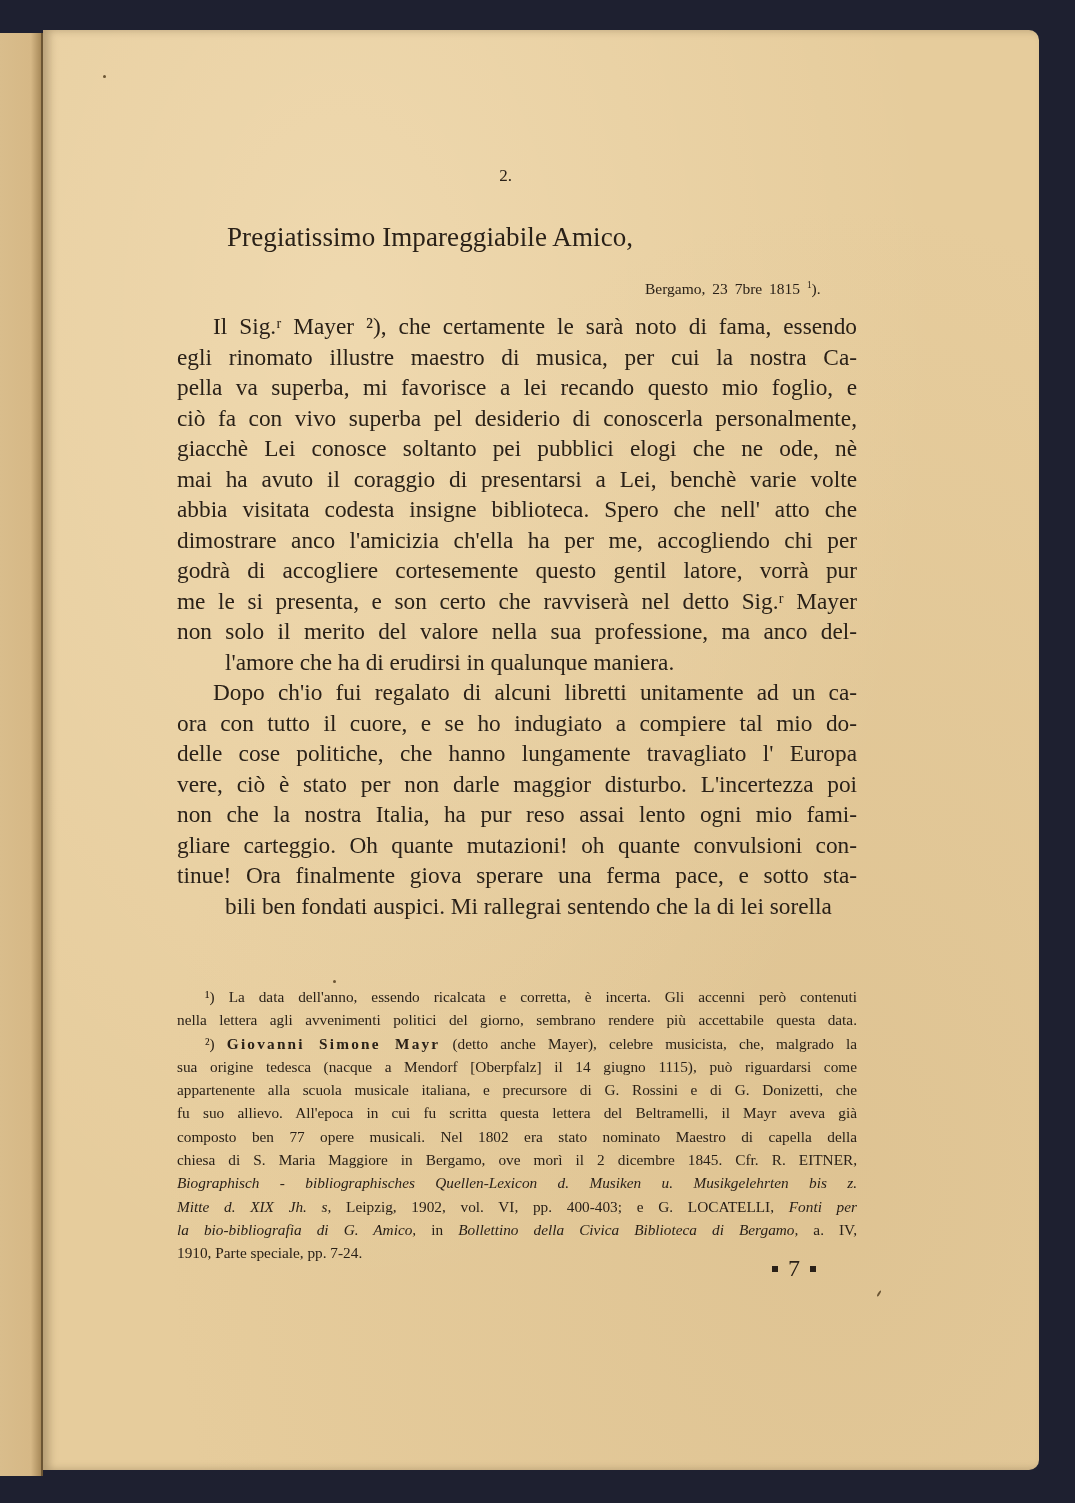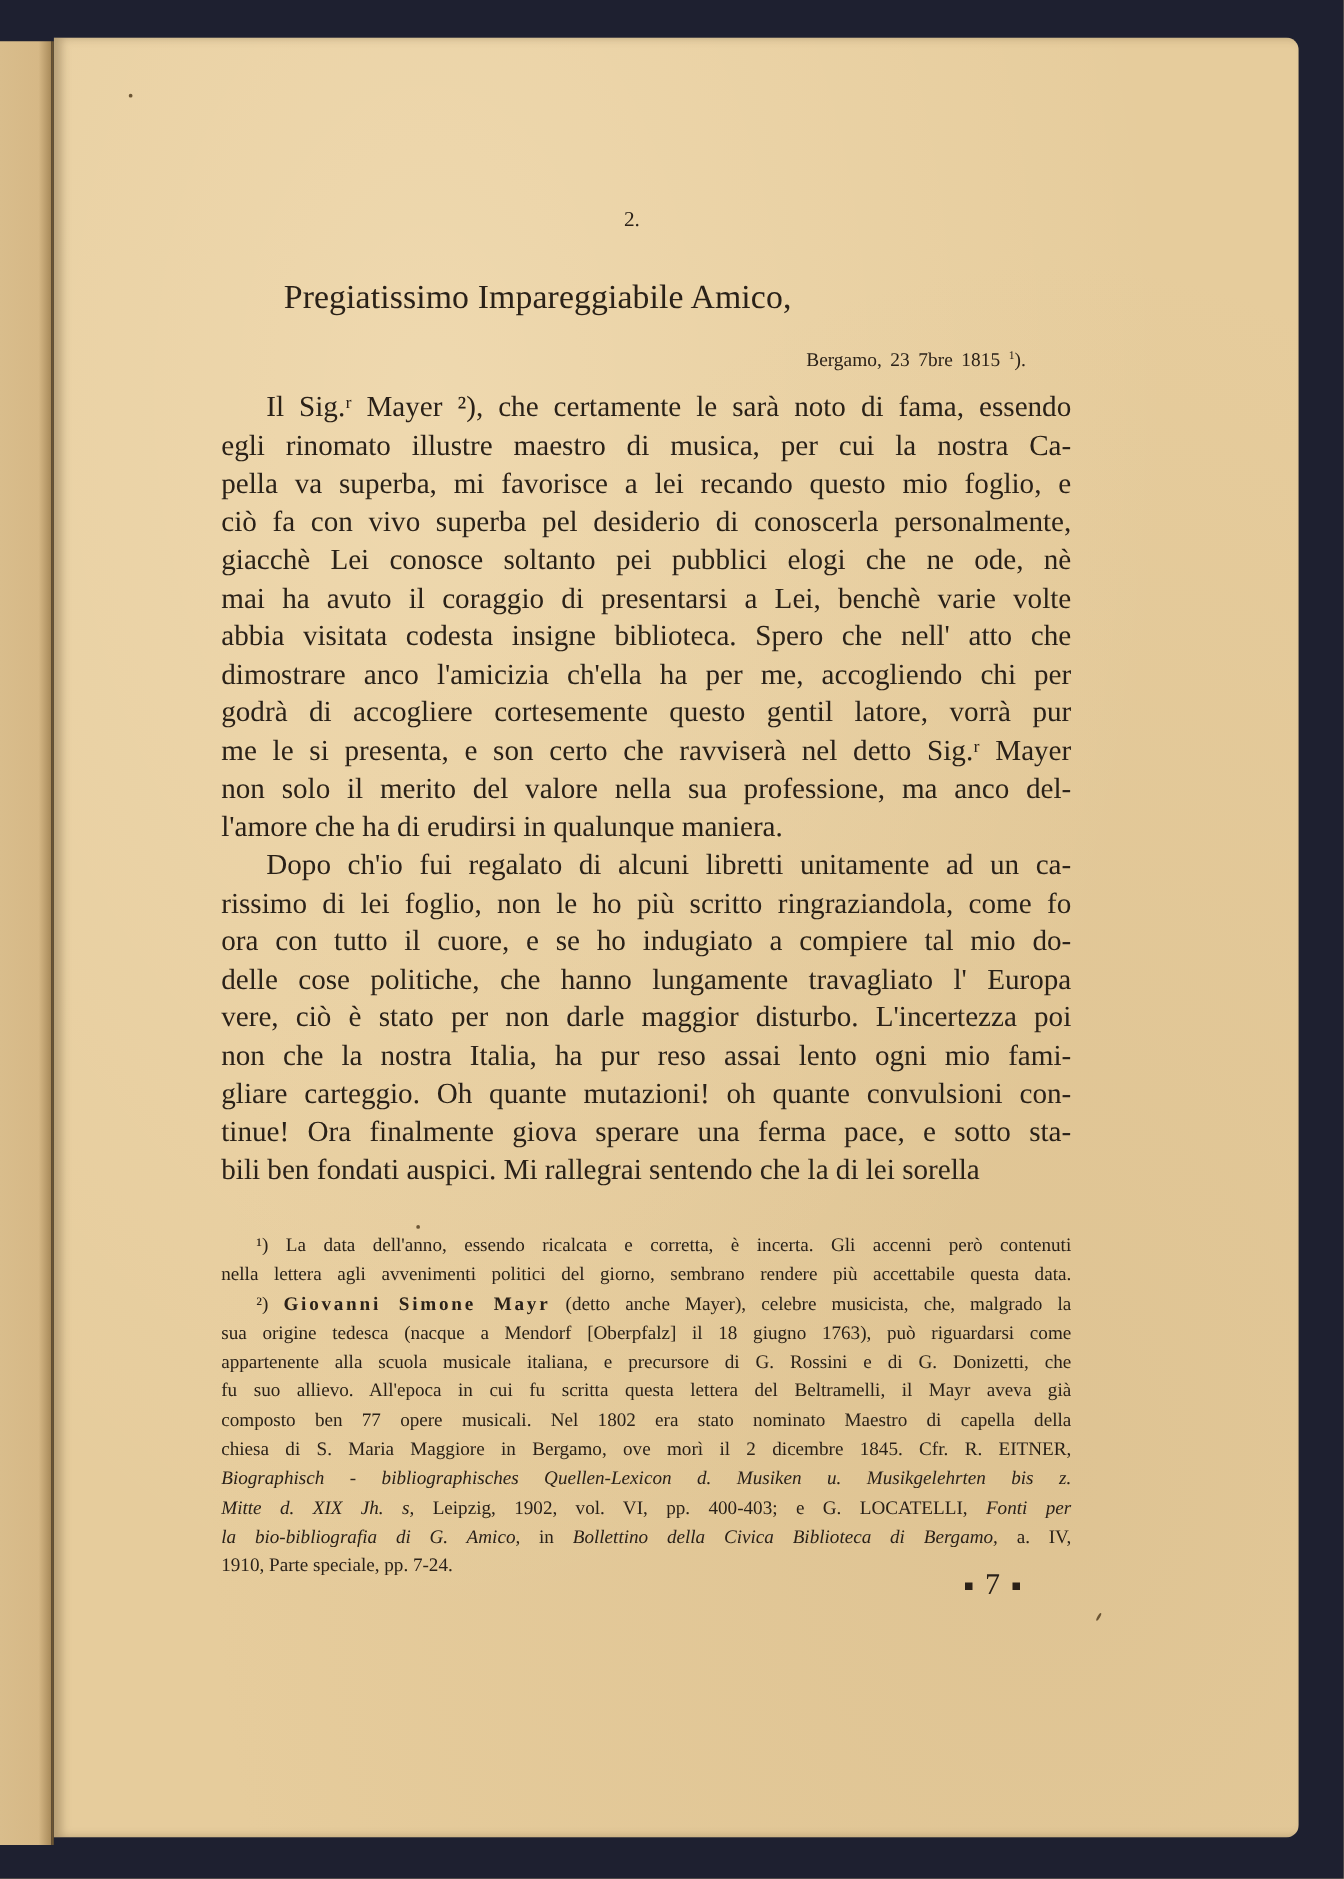--- a/index.html
+++ b/index.html
@@ -32,21 +32,21 @@
   }
   .dateline {
     position:absolute; left:645px; top:280px; font-size:15.5px; word-spacing:3px;
   }
   .dateline sup, .body sup { font-size:60%; }
   .body {
     position:absolute; left:177px; top:311px; width:680px;
     font-size:23.3px; line-height:30.5px; text-align:justify;
   }
   .body .line { display:block; text-align:justify; text-align-last:justify; white-space:nowrap; }
-  .body .line.last { text-align-last:left; }
+  .body .line.last { text-align-last:left;margin-left:48px; }
   .footnotes {
     position:absolute; left:177px; top:985px; width:680px;
     font-size:15.3px; line-height:23.3px;
   }
   .footnotes .line { display:block; text-align:justify; text-align-last:justify; white-space:nowrap; }
   .footnotes .line.last { text-align-last:left; }
   .footnotes .indent { padding-left:28px; }
   .spaced { letter-spacing:2.2px;font-weight:bold; }
   .footnotes i { font-style:italic; }
   .page-number {
@@ -83,39 +83,38 @@
       <span class="line">mai ha avuto il coraggio di presentarsi a Lei, benchè varie volte</span>
       <span class="line">abbia visitata codesta insigne biblioteca. Spero che nell' atto che</span>
       <span class="line">dimostrare anco l'amicizia ch'ella ha per me, accogliendo chi per</span>
       <span class="line">godrà di accogliere cortesemente questo gentil latore, vorrà pur</span>
       <span class="line">me le si presenta, e son certo che ravviserà nel detto Sig.ʳ Mayer</span>
       <span class="line">non solo il merito del valore nella sua professione, ma anco del-</span>
       <span class="line last">l'amore che ha di erudirsi in qualunque maniera.</span>
     </div>
   <div id="p2">
       <span class="line" style="padding-left: 36px;">Dopo ch'io fui regalato di alcuni libretti unitamente ad un ca-</span>
-      <span class="line">rissimo di lei foglio, non le ho più scritto ringraziandola, come fo</span>
       <span class="line">ora con tutto il cuore, e se ho indugiato a compiere tal mio do-</span>
       <span class="line">delle cose politiche, che hanno lungamente travagliato l' Europa</span>
       <span class="line">vere, ciò è stato per non darle maggior disturbo. L'incertezza poi</span>
       <span class="line">non che la nostra Italia, ha pur reso assai lento ogni mio fami-</span>
       <span class="line">gliare carteggio. Oh quante mutazioni! oh quante convulsioni con-</span>
       <span class="line">tinue! Ora finalmente giova sperare una ferma pace, e sotto sta-</span>
       <span class="line last">bili ben fondati auspici. Mi rallegrai sentendo che la di lei sorella</span>
     </div>
 </div>
 
 <div class="footnotes">
   <div>
     <span class="line indent">¹) La data dell'anno, essendo ricalcata e corretta, è incerta. Gli accenni però contenuti</span>
     <span class="line">nella lettera agli avvenimenti politici del giorno, sembrano rendere più accettabile questa data.</span>
   </div>
   <div>
     <span class="line indent"><span>²) </span><span class="spaced">Giovanni Simone Mayr</span><span> (detto anche Mayer), celebre musicista, che, malgrado la</span></span>
-    <span class="line">sua origine tedesca (nacque a Mendorf [Oberpfalz] il 18 giugno 1763), può riguardarsi come</span>
+    <span class="line">sua origine tedesca (nacque a Mendorf [Oberpfalz] il 14 giugno 1115), può riguardarsi come</span>
     <span class="line">appartenente alla scuola musicale italiana, e precursore di G. Rossini e di G. Donizetti, che</span>
     <span class="line">fu suo allievo. All'epoca in cui fu scritta questa lettera del Beltramelli, il Mayr aveva già</span>
     <span class="line">composto ben 77 opere musicali. Nel 1802 era stato nominato Maestro di capella della</span>
     <span class="line">chiesa di S. Maria Maggiore in Bergamo, ove morì il 2 dicembre 1845. Cfr. R. EITNER,</span>
     <span class="line"><i>Biographisch - bibliographisches Quellen-Lexicon d. Musiken u. Musikgelehrten bis z.</i></span>
     <span class="line"><i>Mitte d. XIX Jh. s,</i><span> Leipzig, 1902, vol. VI, pp. 400-403; e G. LOCATELLI, </span><i>Fonti per</i></span>
     <span class="line"><i>la bio-bibliografia di G. Amico,</i><span> in </span><i>Bollettino della Civica Biblioteca di Bergamo,</i><span> a. IV,</span></span>
     <span class="line last">1910, Parte speciale, pp. 7-24.</span>
   </div>
 </div>

